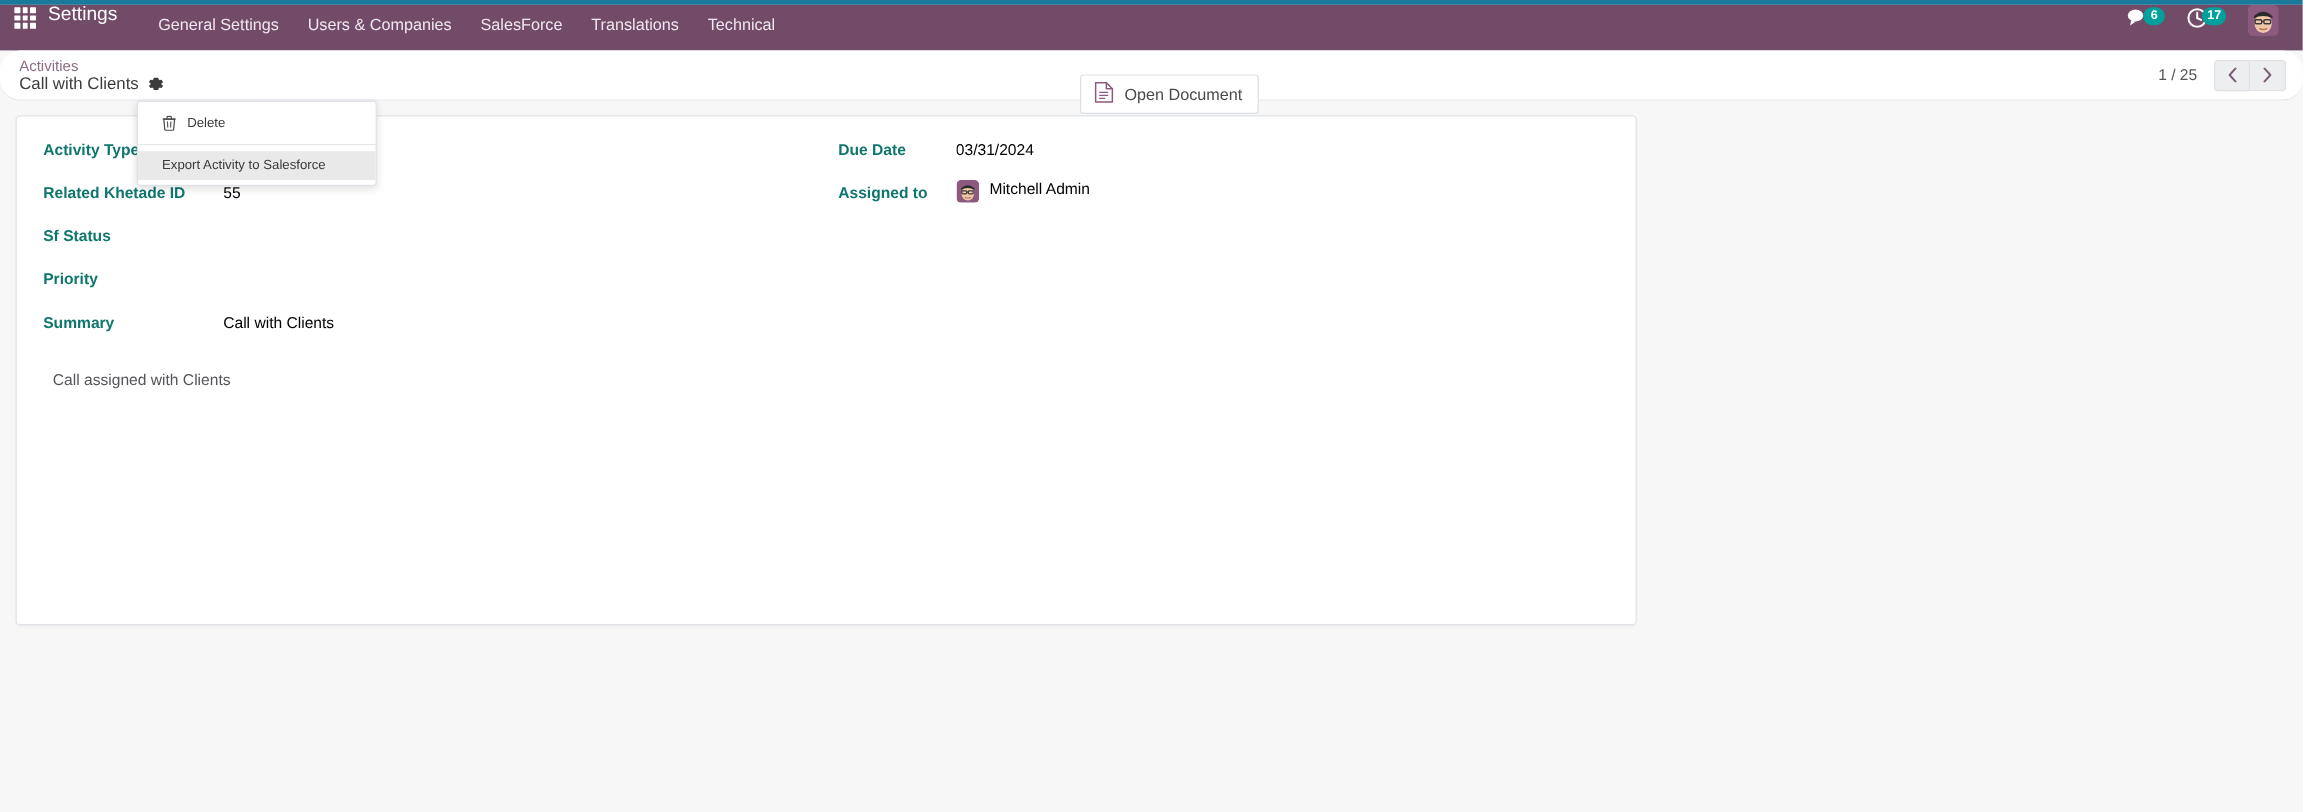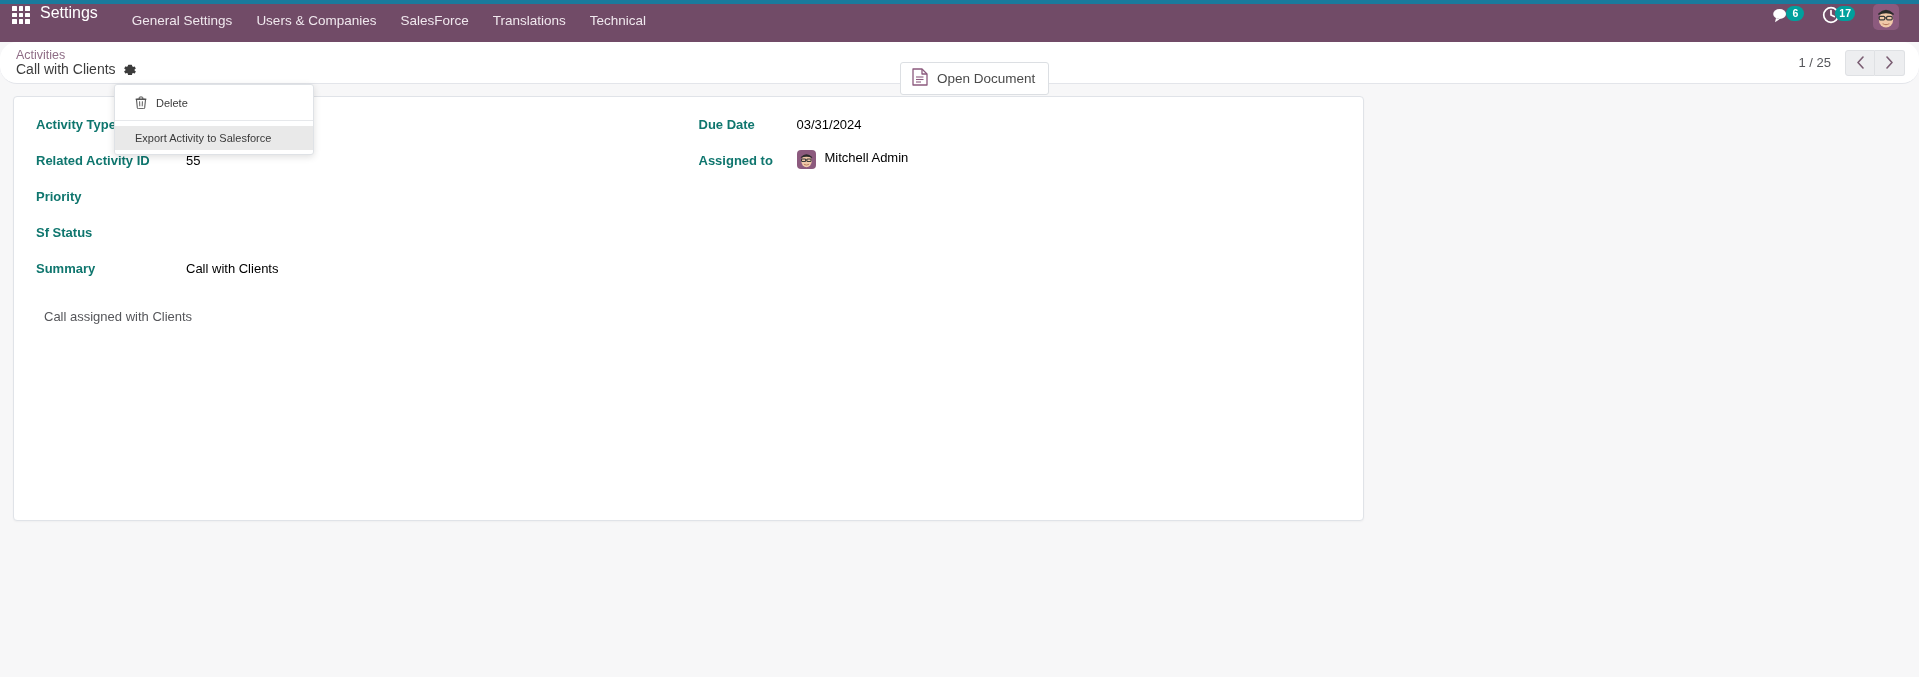--- a/index.html
+++ b/index.html
@@ -418,32 +418,32 @@
 
       <div class="col col-left">
 
 
         <div class="field-row">
           <div class="f-label">Activity Type</div>
           <div class="f-value"></div>
         </div>
 
         <div class="field-row">
-          <div class="f-label">Related Activity ID</div>
+          <div class="f-label">Related Khetade ID</div>
           <div class="f-value">55</div>
         </div>
 
 
         <div class="field-row">
+          <div class="f-label">Sf Status</div>
+          <div class="f-value"></div>
+        </div>
+
+        <div class="field-row">
           <div class="f-label">Priority</div>
-          <div class="f-value"></div>
-        </div>
-
-        <div class="field-row">
-          <div class="f-label">Sf Status</div>
           <div class="f-value"></div>
         </div>
 
         <div class="field-row">
           <div class="f-label">Summary</div>
           <div class="f-value">Call with Clients</div>
         </div>
 
       </div>
 

